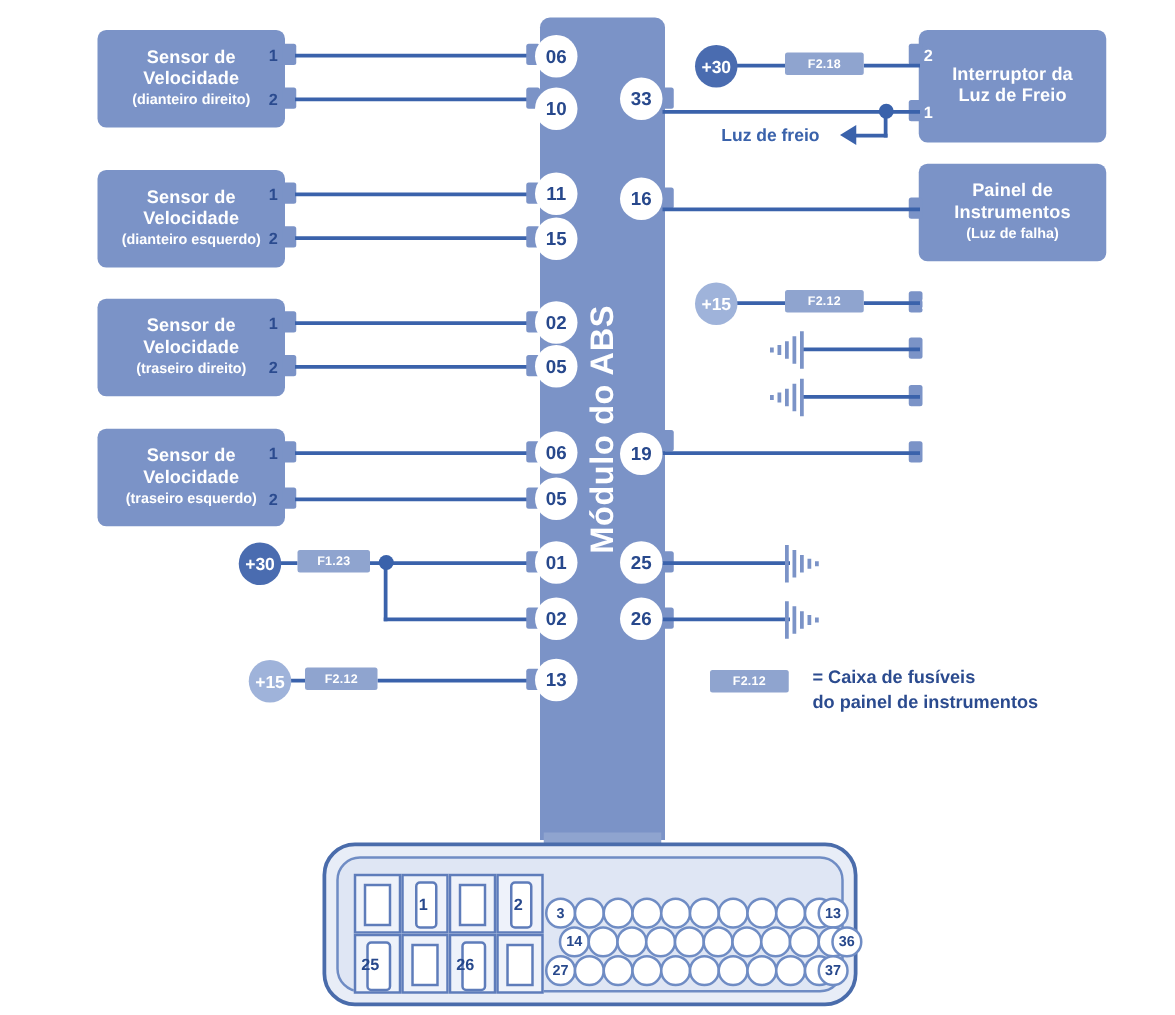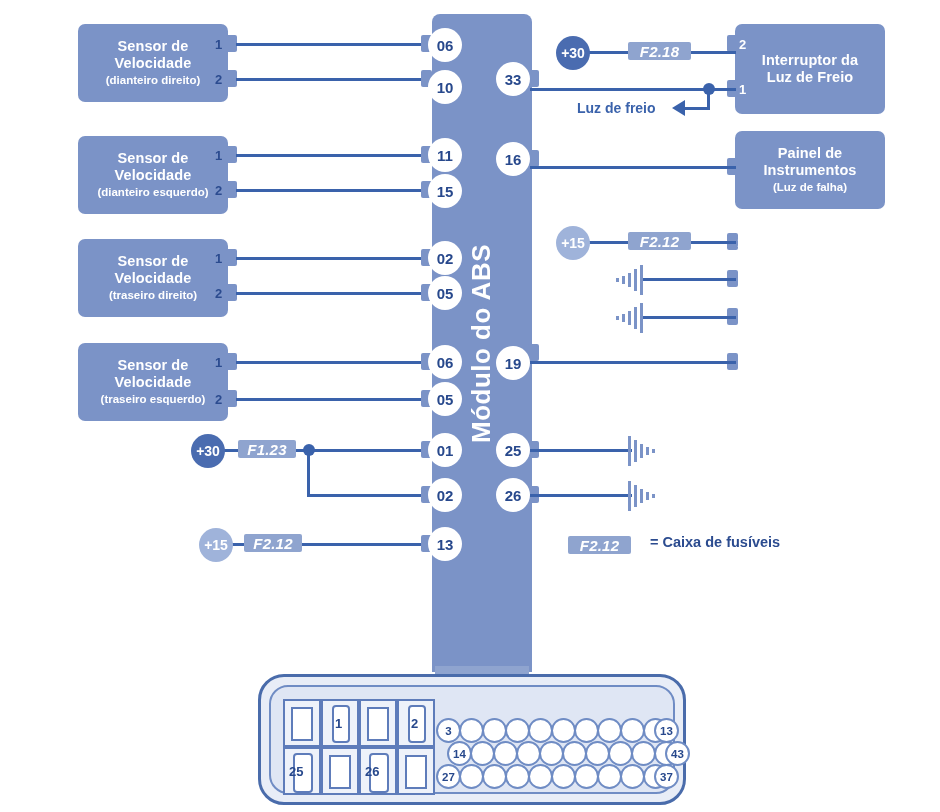--- a/index.html
+++ b/index.html
@@ -90,27 +90,26 @@
     z-index:4;
   }
   .pwr.dark{background:#4a6cb0;}
   .pwr.light{background:#9fb3da;}
 
   
   .fuse{
     position:absolute;
     background:#8fa4cf;
     color:#ffffff;
-    font-size:15px;
+    font-size:10px;
     font-weight:bold;
     letter-spacing:.2px;
     display:flex;align-items:center;justify-content:center;
     border-radius:2px;
     z-index:4;
-    font-style:italic;
   }
 
   .junction{
     position:absolute;width:12px;height:12px;border-radius:50%;
     background:#3a62ab;z-index:6;
   }
 
   
   .arrowhead{
     position:absolute;
@@ -378,20 +377,21 @@
     <i style="left:0px;top:0px;width:3px;height:30px;"></i>
     <i style="left:6px;top:4px;width:3px;height:22px;"></i>
     <i style="left:12px;top:8px;width:3px;height:14px;"></i>
     <i style="left:18px;top:11px;width:3px;height:8px;"></i>
     <i style="left:24px;top:13px;width:3px;height:4px;"></i>
   </div>
 
   <div class="fuse" style="left:568px;top:536px;width:63px;height:18px;">F2.12</div>
   <div id="legend-text" style="left:650px;top:533px;">
     <div>= Caixa de fusíveis</div>
+    <div>do painel de instrumentos</div>
   </div>
 
   <div id="connector">
     <div id="connector-inner">
 
       <div class="slotcell" style="left:12px;top:12px;width:38px;height:48px;">
         <div class="slotinner" style="left:6px;top:6px;width:22px;height:34px;"></div>
       </div>
       <div class="slotcell" style="left:50px;top:12px;width:38px;height:48px;">
         <div class="slotinner relay" style="left:9px;top:4px;width:18px;height:38px;"></div>
@@ -436,21 +436,21 @@
       <div class="cpin" style="left:176px;top:54px;">14</div>
       <div class="cpin" style="left:199px;top:54px;"></div>
       <div class="cpin" style="left:222px;top:54px;"></div>
       <div class="cpin" style="left:245px;top:54px;"></div>
       <div class="cpin" style="left:268px;top:54px;"></div>
       <div class="cpin" style="left:291px;top:54px;"></div>
       <div class="cpin" style="left:314px;top:54px;"></div>
       <div class="cpin" style="left:337px;top:54px;"></div>
       <div class="cpin" style="left:360px;top:54px;"></div>
       <div class="cpin" style="left:383px;top:54px;"></div>
-      <div class="cpin" style="left:394px;top:54px;">43</div>
+      <div class="cpin" style="left:394px;top:54px;">36</div>
 
       <div class="cpin" style="left:165px;top:77px;">27</div>
       <div class="cpin" style="left:188px;top:77px;"></div>
       <div class="cpin" style="left:211px;top:77px;"></div>
       <div class="cpin" style="left:234px;top:77px;"></div>
       <div class="cpin" style="left:257px;top:77px;"></div>
       <div class="cpin" style="left:280px;top:77px;"></div>
       <div class="cpin" style="left:303px;top:77px;"></div>
       <div class="cpin" style="left:326px;top:77px;"></div>
       <div class="cpin" style="left:349px;top:77px;"></div>

